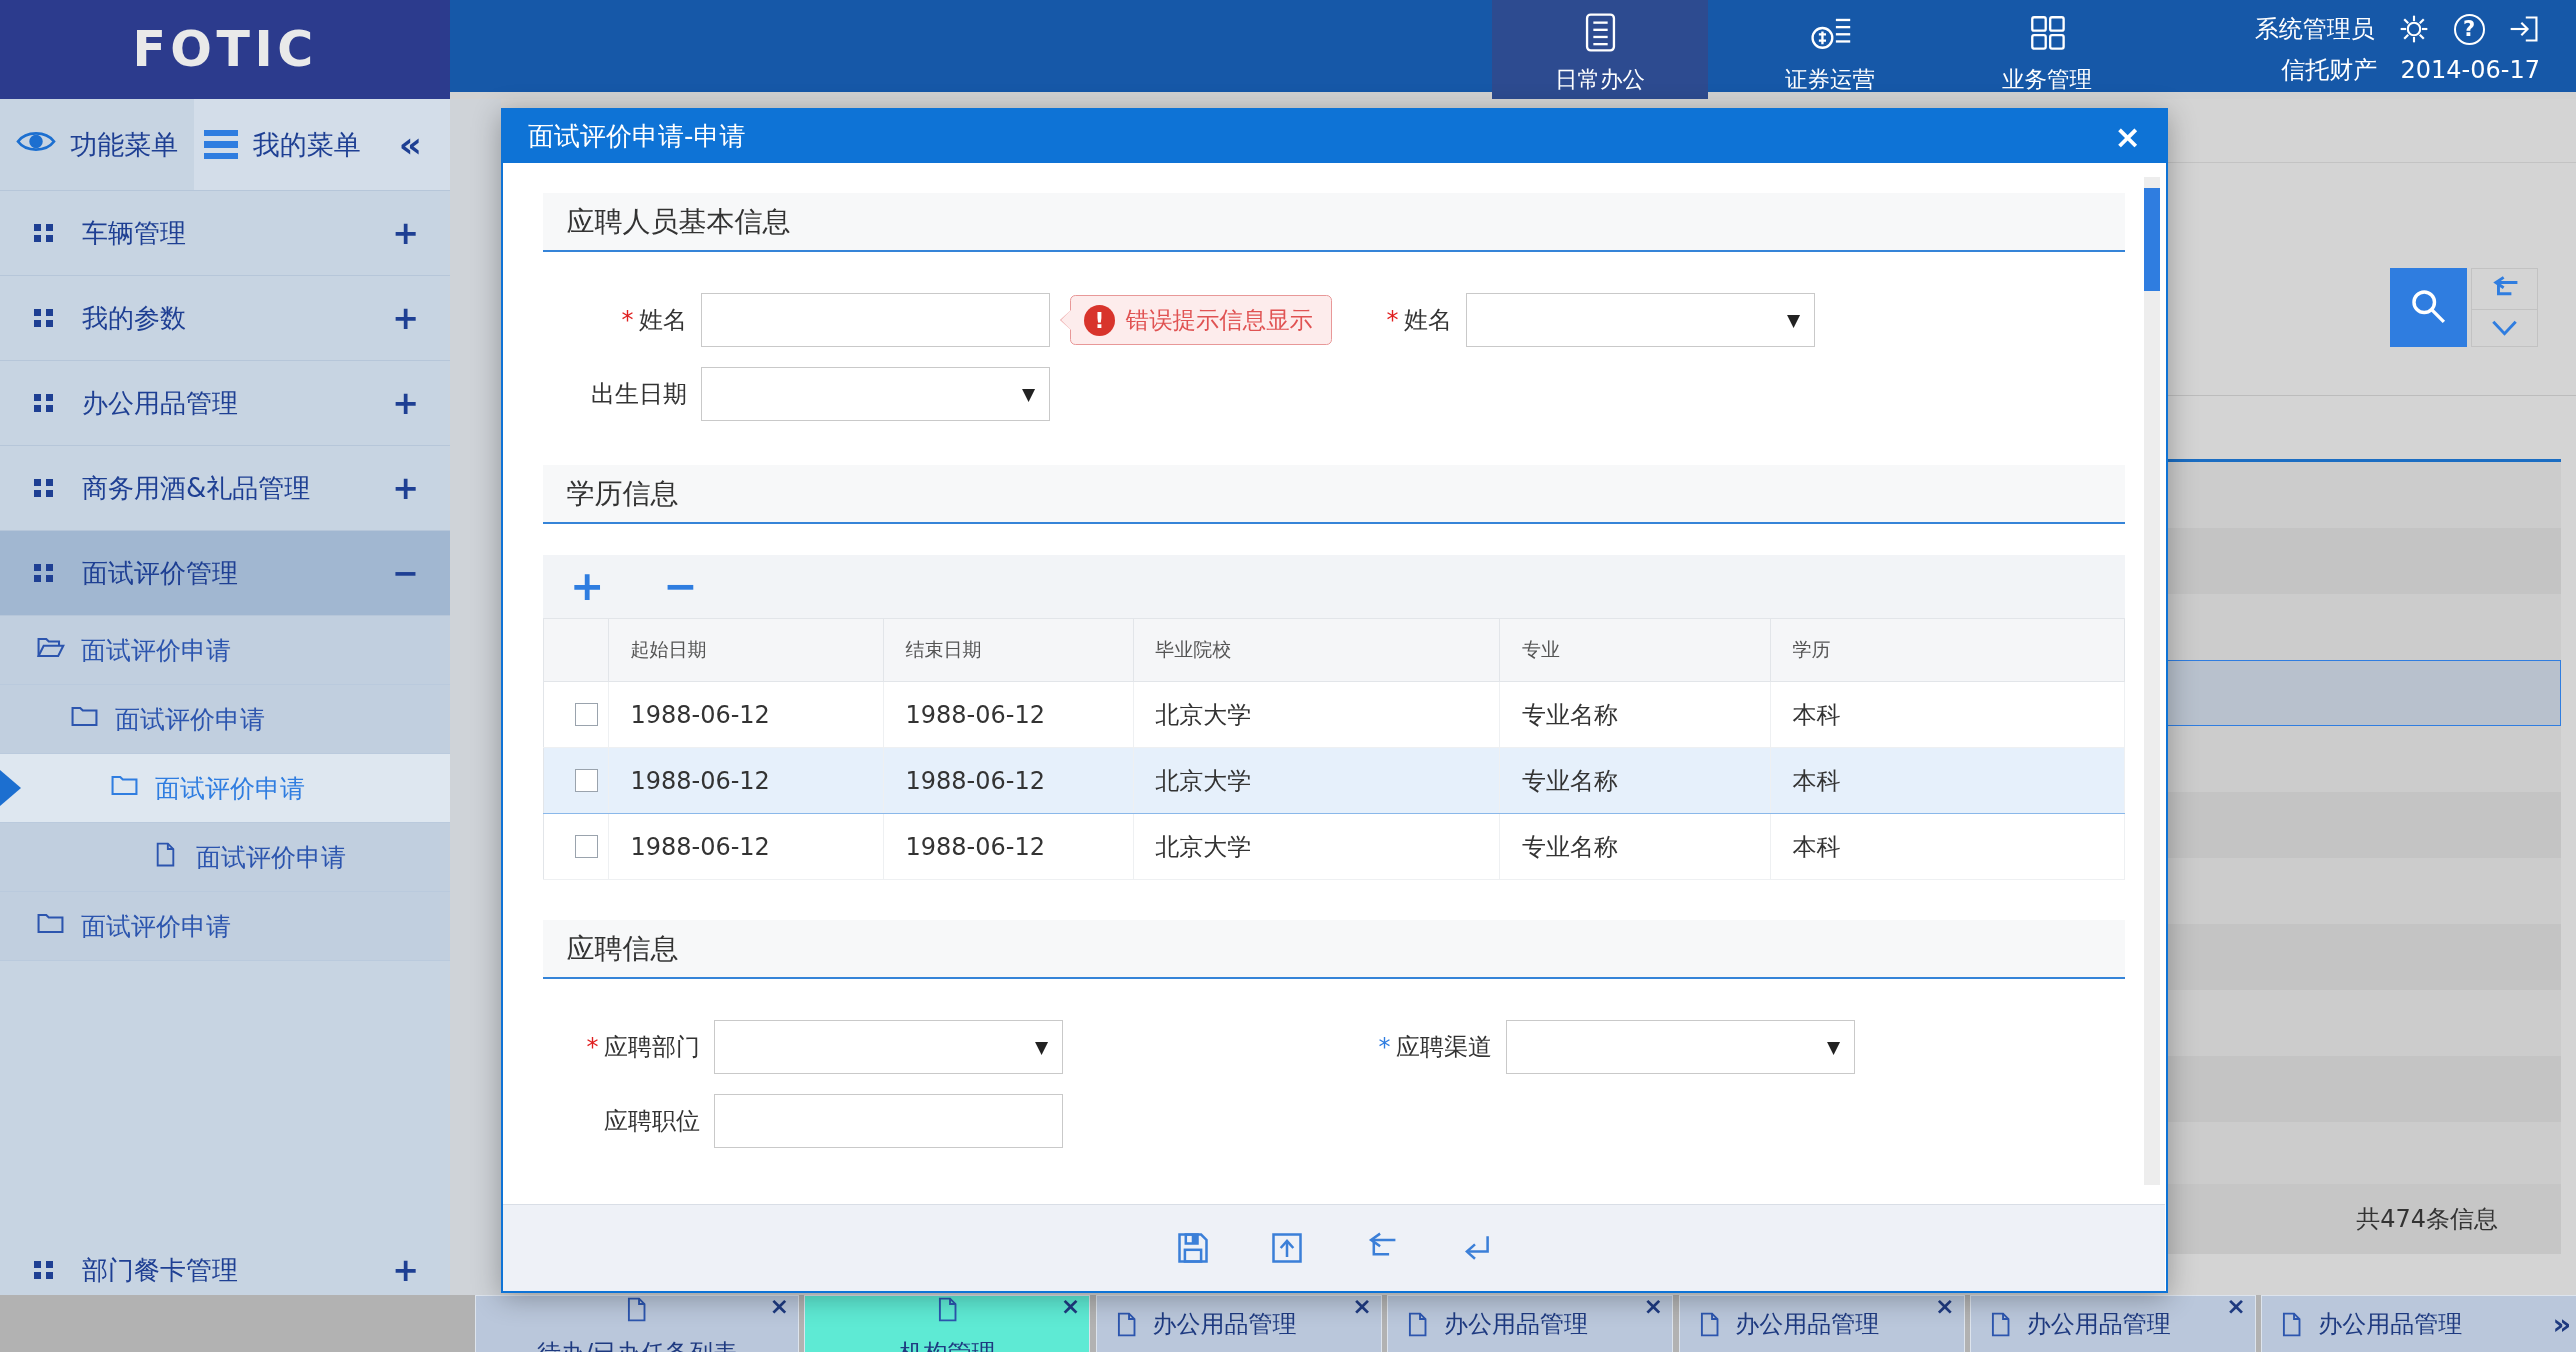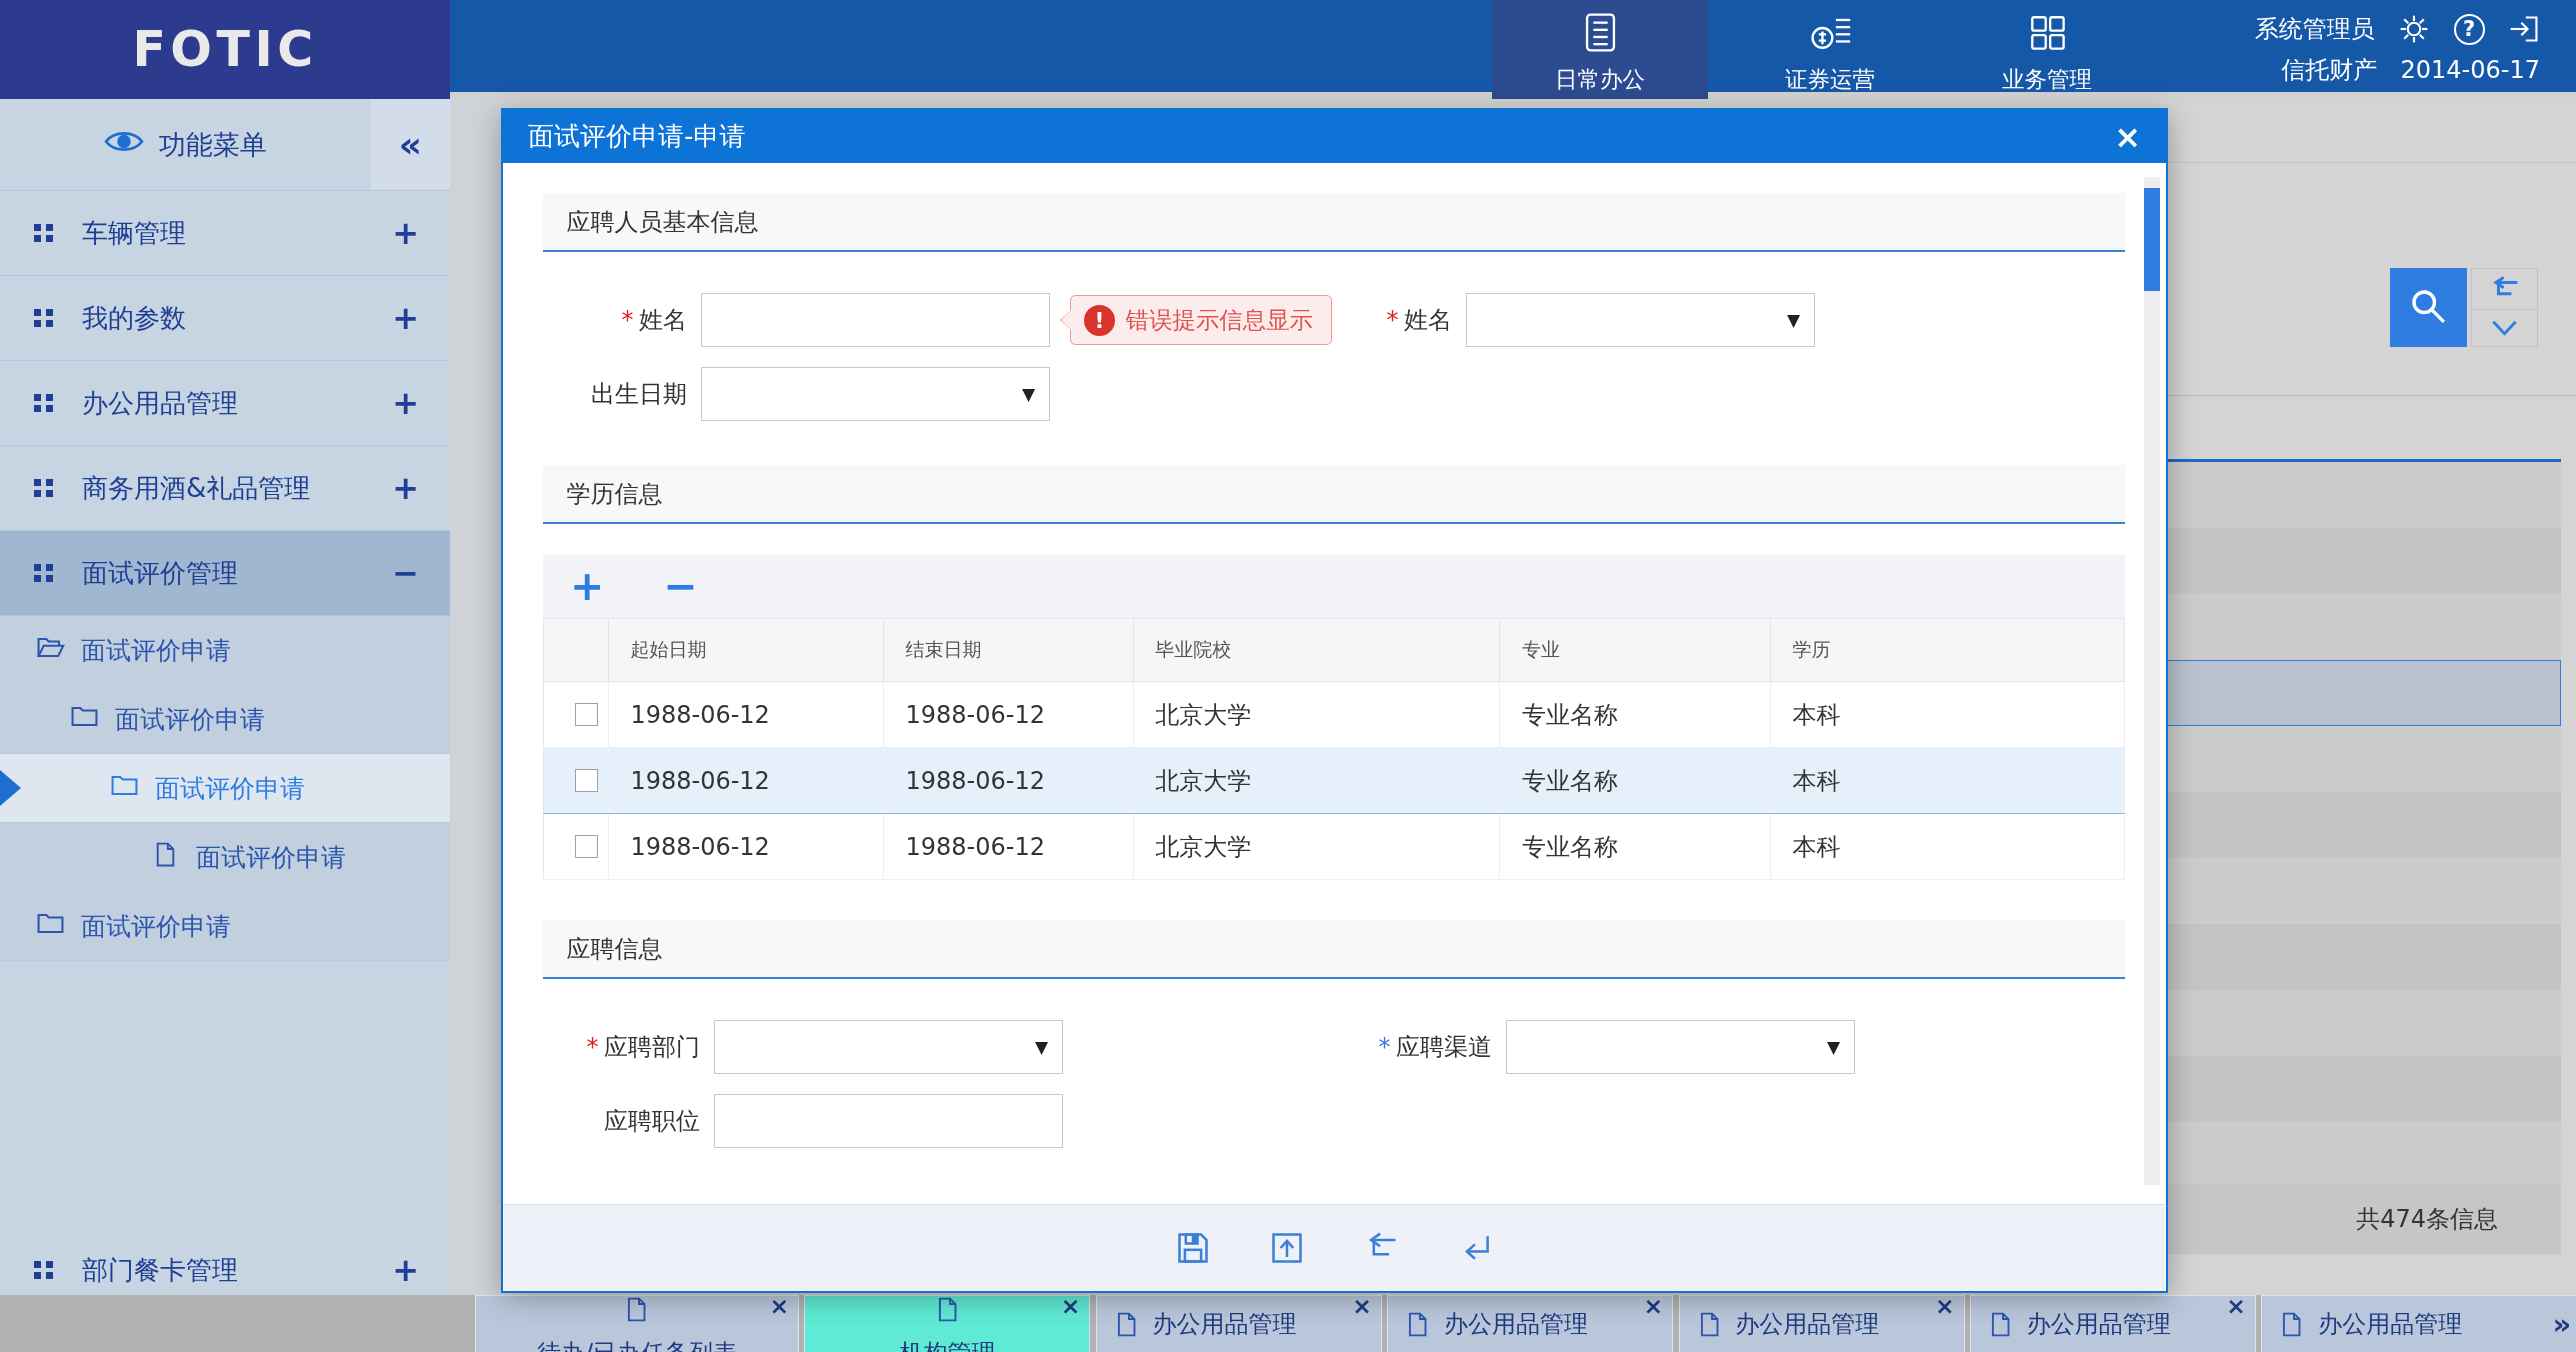--- a/index.html
+++ b/index.html
@@ -75,21 +75,21 @@
   .btab .tmore { margin-left:auto; font-size:29px; font-weight:bold; color:#1e3a80; }
 
   
   .modal { position:absolute; left:501px; top:108px; width:1667px; height:1185px; background:#fff; border:2.7px solid #0e73d6; box-shadow:0 5.4px 27px rgba(0,0,0,.3); z-index:10; }
   .modal-head { height:53px; background:#0e73d6; color:#fff; display:flex; align-items:center; padding:0 25px; }
   .modal-title { font-size:26px; }
   .modal-close { margin-left:auto; font-size:32px; font-weight:bold; line-height:1; cursor:pointer; }
   .modal-body { position:absolute; left:0; top:53px; width:1662px; height:1042px; background:#fff; padding:0 40px; overflow:hidden; }
   .vscroll { position:absolute; right:6.3px; top:67px; width:16px; height:1008px; background:#ededed; z-index:11; }
   .vthumb { position:absolute; left:0; top:10.8px; width:16px; height:103px; background:#2f7de0; cursor:pointer; }
-  .sect { height:59px; background:#f7f8f9; border-bottom:2.7px solid #3584d8; display:flex; align-items:center; padding:0 23.4px; font-size:24px; color:#333; }
+  .sect { height:59px; background:#f7f8f9; border-bottom:2.7px solid #3584d8; display:flex; align-items:center; padding:0 23.4px; font-size:28px; color:#333; }
   .sect.s1 { margin-top:30px; }
   .sect.s2 { margin-top:43px; }
   .sect.s3 { margin-top:40px; }
   .fblock { padding-top:40px; }
   .frow { display:flex; align-items:center; height:56px; margin-bottom:18px; }
   .fcell { display:flex; align-items:center; }
   .fcell.left { width:792px; }
   .flabel { width:144px; text-align:right; margin-right:14.4px; font-size:24px; color:#333; white-space:nowrap; }
   .flabel.wide { width:157px; }
   .req { color:#e02020; margin-right:5.4px; font-size:24px; }
@@ -196,20 +196,28 @@
   <aside class="sidebar">
     <div class="side-tabs">
       <div class="side-tab fn">
         <span class="eye-ic">
           <svg viewBox="0 0 44 30">
               <path d="M2 15 C11 3 33 3 42 15 C33 27 11 27 2 15 Z"></path>
               <circle cx="22" cy="15" r="6" fill="#1c6fd0"></circle>
             </svg>
         </span>
         <span>功能菜单</span>
+      </div>
+      <div class="side-tab my">
+        <span class="bars-ic">
+            <i></i>
+            <i></i>
+            <i></i>
+          </span>
+        <span>我的菜单</span>
       </div>
       <div class="side-collapse">«</div>
     </div>
 
     <div class="side-group">
       <span class="dots">
           <i></i>
           <i></i>
           <i></i>
           <i></i>

